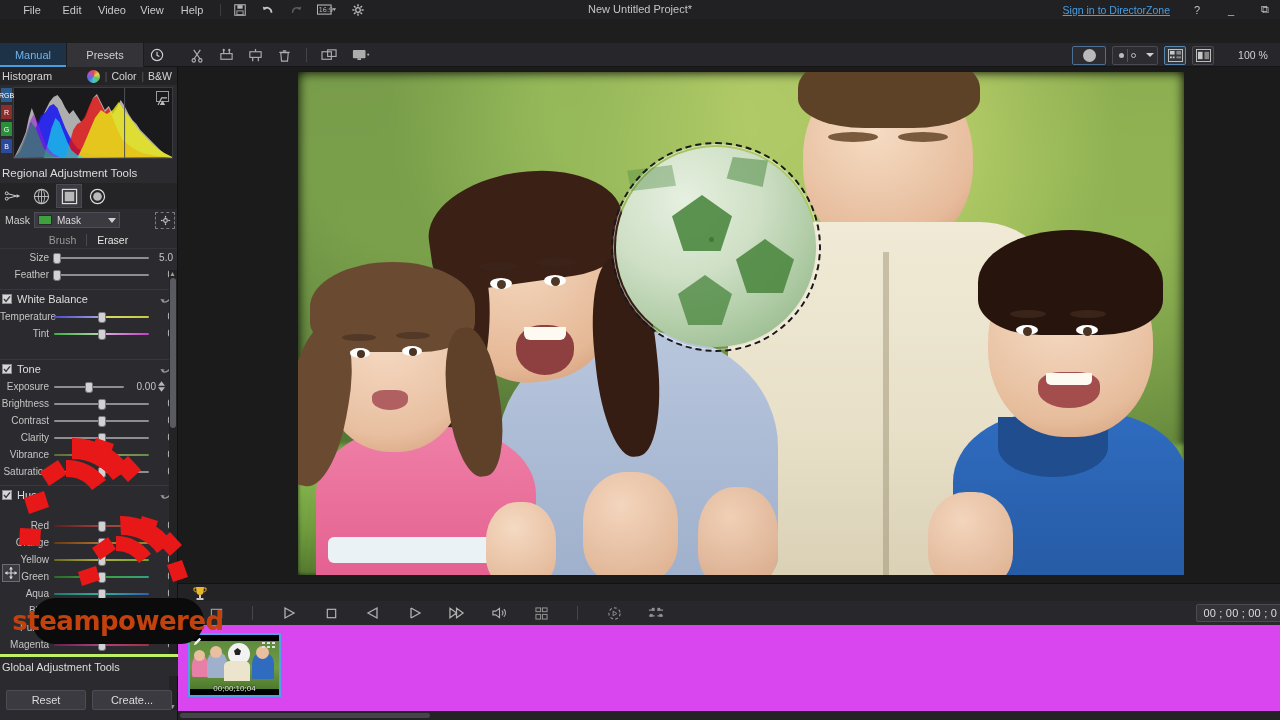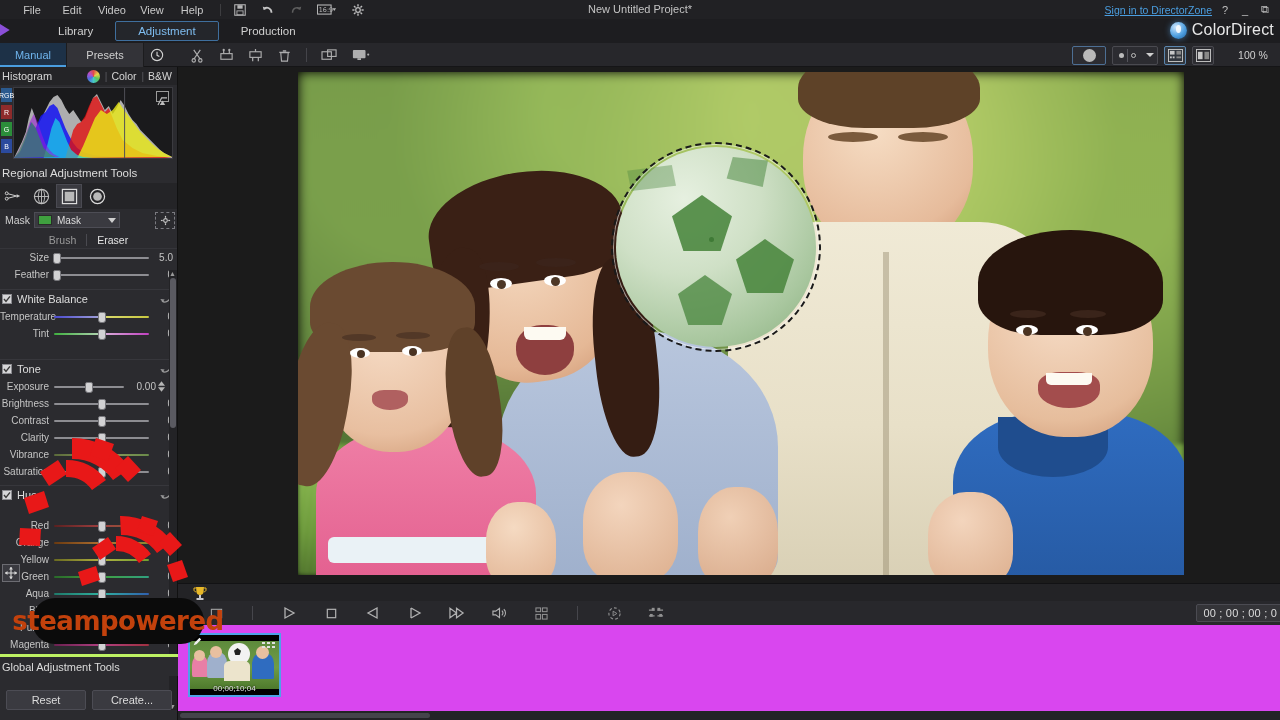--- a/index.html
+++ b/index.html
@@ -13,21 +13,21 @@
   .menubar .mi { font-size:11px; color:#c9c9c9; padding:0 0; margin:0;
     text-align:center; }
   .menu-left { display:flex; align-items:center; height:19px; padding-left:12px; gap:0; }
   .menu-left .mi { width:40px; }
   .mb-sep { width:1px; height:12px; background:#3d3d40; margin:0 8px; }
   .mb-icons { display:flex; align-items:center; gap:14px; margin-left:4px; }
   .mb-ico { width:14px; height:14px; opacity:.85; display:block; }
   .proj-title { position:absolute; left:0; right:0; top:3px; text-align:center;
      font-size:11px; color:#c4c4c4; pointer-events:none; }
   .top-right { position:absolute; right:8px; top:0; height:19px;
-     display:flex; align-items:center; gap:6px; }
+     display:flex; align-items:center; gap:20px; }
   .signin { font-size:10.5px; color:#4a9ee0; text-decoration:underline; }
   .winbtn { font-size:11px; color:#c0c0c0; width:14px; text-align:center; }
 
   
   .tabbar { position:absolute; left:0; top:19px; width:1280px; height:24px;
     background:#1d1d20; }
   .tri-logo { position:absolute; left:-2px; top:2px; width:18px; height:18px; }
   .maintabs { position:absolute; left:36px; top:0; height:24px; display:flex;
     align-items:center; gap:0; }
   .maintab { font-size:11.5px; color:#cfcfcf; padding:3px 22px; }
@@ -257,34 +257,20 @@
     </div>
     <div class="proj-title">New Untitled Project*</div>
     <div class="top-right">
       <a class="signin">Sign in to DirectorZone</a>
       <div class="winbtn">?</div>
       <div class="winbtn">_</div>
       <div class="winbtn">⧉</div>
     </div>
   </div>
 
-  <div class="tabbar">
-    <svg class="tri-logo" viewBox="0 0 20 20">
-      <path d="M0 2 L13 10 L0 18 Z" fill="#8b4fd8"></path>
-    </svg>
-    <div class="maintabs">
-      <div class="maintab">Library</div>
-      <div class="maintab active">Adjustment</div>
-      <div class="maintab">Production</div>
-    </div>
-    <div class="brand">
-      <div class="brand-orb"></div>
-      <div class="brand-name">ColorDirect</div>
-    </div>
-  </div>
 
   <div class="toolbar">
     <div class="sub-left">
       <div class="subtab manual">Manual</div>
       <div class="subtab presets">Presets</div>
       <div class="hist-btn">
         <svg width="15" height="15" viewBox="0 0 16 16">
           <circle cx="7.5" cy="7.5" r="6" fill="none" stroke="#d2d2d2" stroke-width="1.2"></circle>
           <path d="M7.5 4 L7.5 7.8 L10 9" stroke="#d2d2d2" stroke-width="1.2" fill="none"></path>
         </svg>

